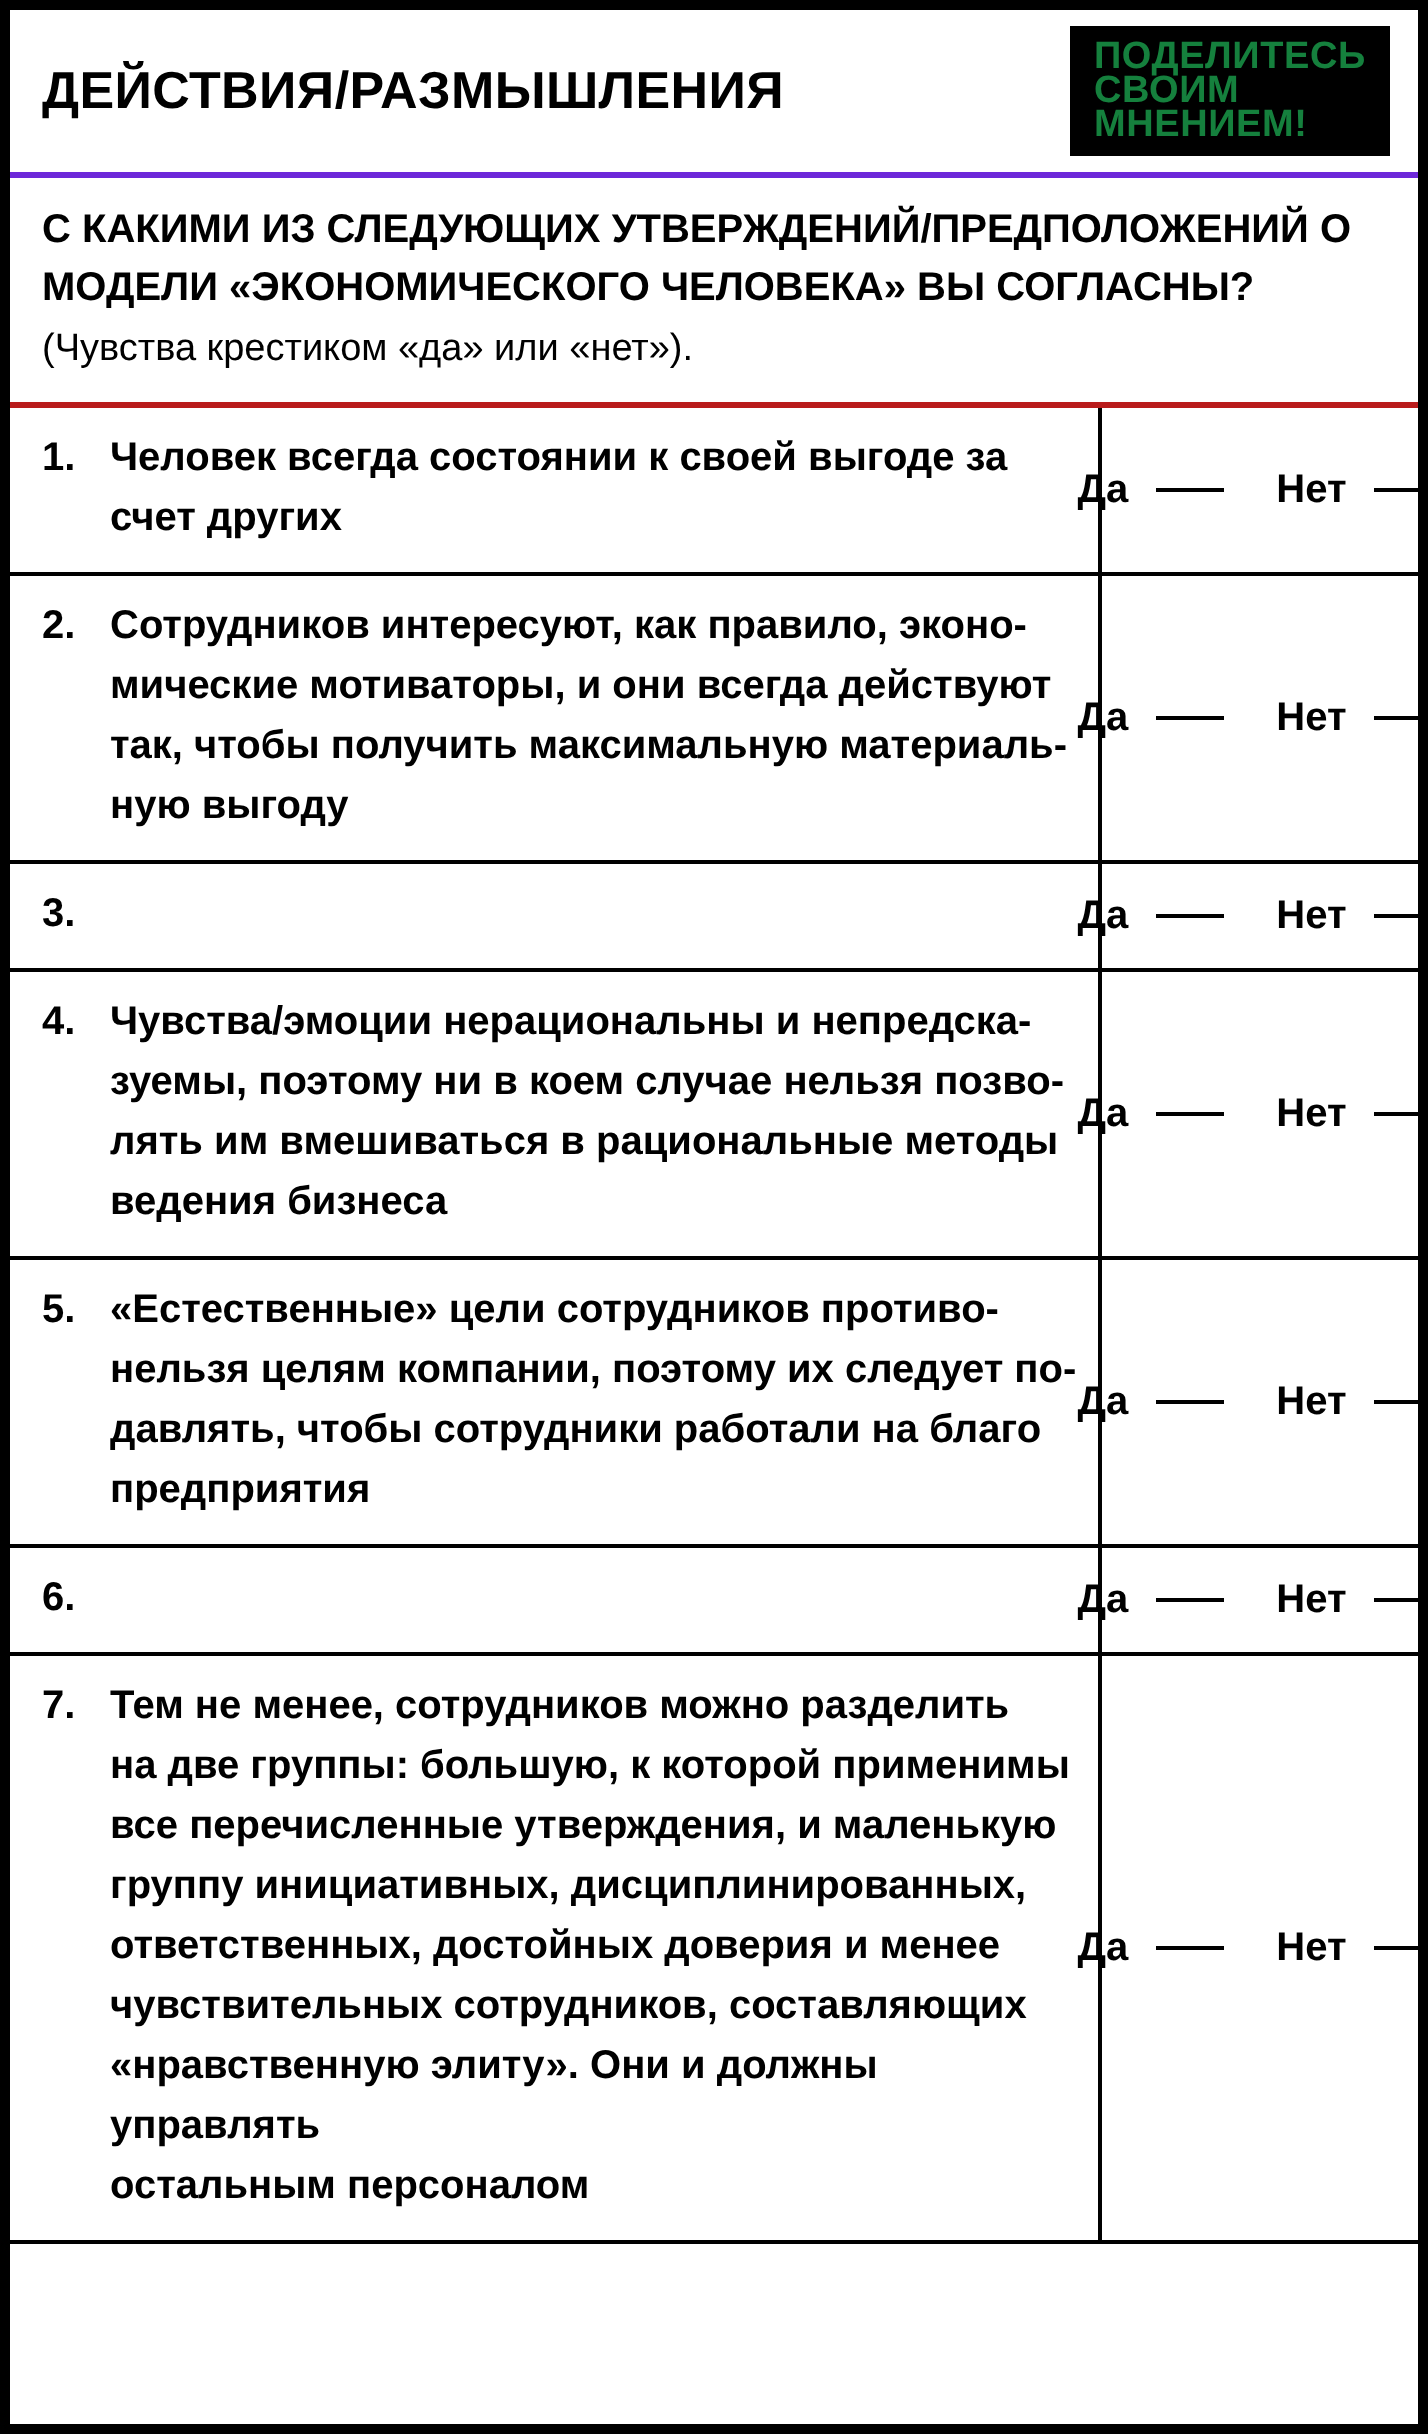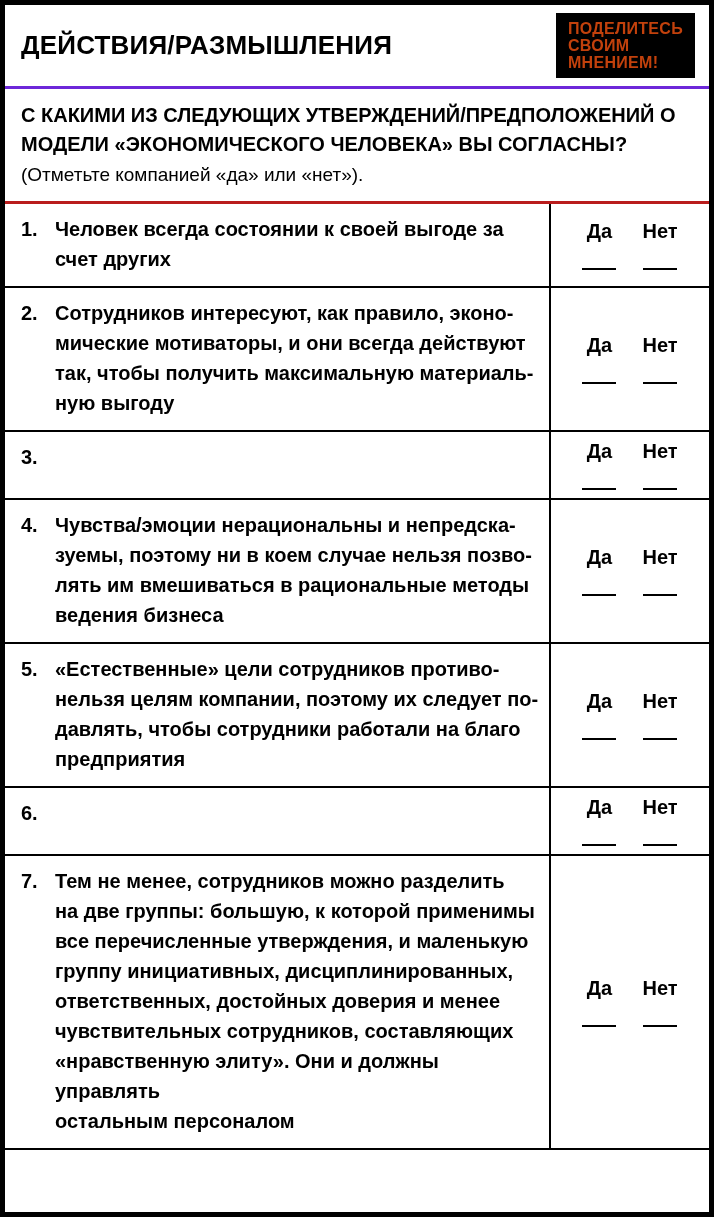--- a/index.html
+++ b/index.html
@@ -32,22 +32,22 @@
     letter-spacing: 0.2px;
     white-space: nowrap;
   }
   .title-right {
     display: flex;
     align-items: center;
     gap: 12px;
   }
   .badge {
     background: #000000;
-    color: #c2410c;
-    font-size: 16px;
+    color: #15803d;
+    font-size: 19px;
     font-weight: 700;
     line-height: 17px;
     padding: 7px 12px;
     white-space: pre-line;
     letter-spacing: 0.3px;
   }
   .penblock {
     width: 66px;
     display: flex;
     flex-direction: column;
@@ -118,23 +118,23 @@
     align-items: center;
     justify-content: center;
   }
   .ans-grid {
     display: flex;
     gap: 26px;
     padding: 8px 0;
   }
   .ans-col {
     display: flex;
-    flex-direction: column;
-    align-items: center;
-    gap: 26px;
+    flex-direction: row;
+    align-items: center;
+    gap: 14px;
   }
   .ans-label {
     font-size: 20px;
     font-weight: 700;
     line-height: 22px;
   }
   .blank {
     display: block;
     width: 34px;
     height: 2px;
@@ -151,21 +151,21 @@
     <div class="title-right">
       <div class="badge">ПОДЕЛИТЕСЬ
 СВОИМ
 МНЕНИЕМ!</div>
     </div>
   </div>
 
   <div class="question">
     <div class="question-main">С КАКИМИ ИЗ СЛЕДУЮЩИХ УТВЕРЖДЕНИЙ/ПРЕДПОЛОЖЕНИЙ О
 МОДЕЛИ «ЭКОНОМИЧЕСКОГО ЧЕЛОВЕКА» ВЫ СОГЛАСНЫ?</div>
-    <div class="question-note">(Отметьте компанией «да» или «нет»).</div>
+    <div class="question-note">(Чувства крестиком «да» или «нет»).</div>
   </div>
 
   <div class="rows">
 
     <div class="row">
       <div class="stmt">
         <span class="num">1.</span>
         <span class="txt">Человек всегда состоянии к своей выгоде за
 счет других</span>
       </div>

